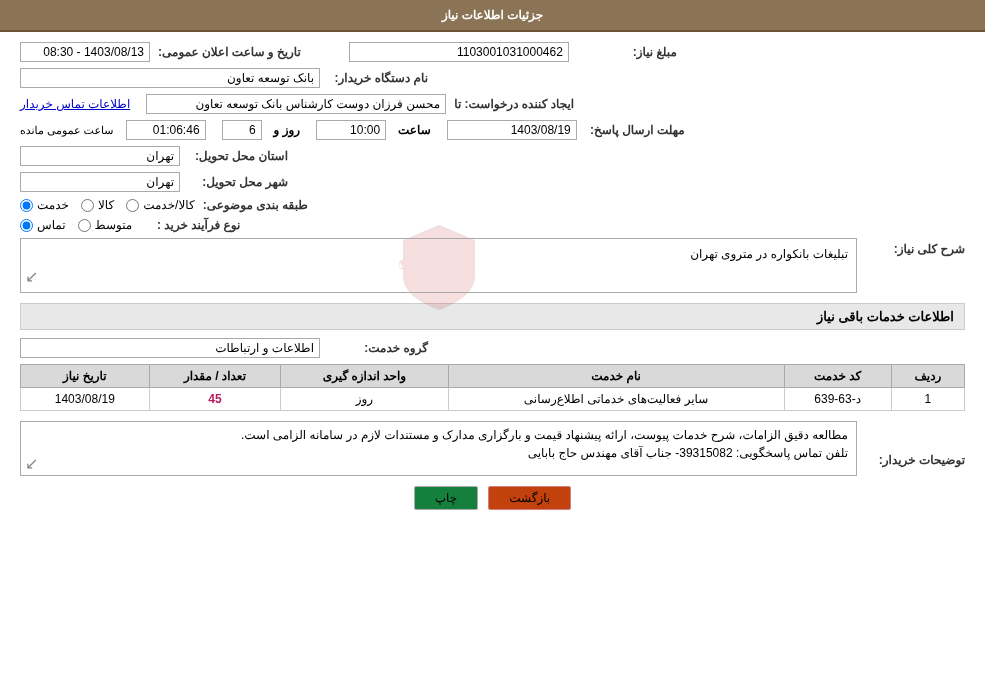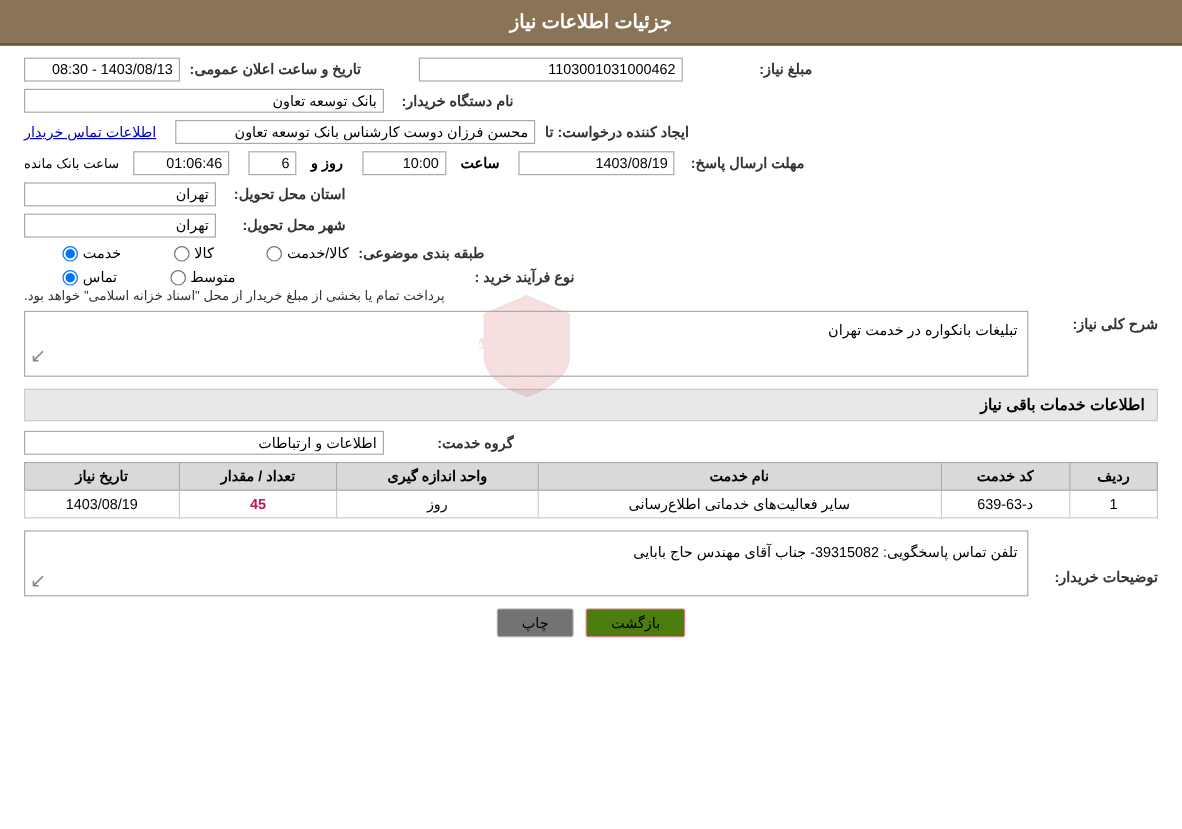--- a/index.html
+++ b/index.html
@@ -13,21 +13,21 @@
       width: 985px;
       min-height: 691px;
       background: #fff;
       margin: 0 auto;
     }
     .header-bar {
       background: #8B7355;
       color: #fff;
       text-align: center;
       padding: 8px 10px;
-      font-size: 16px;
+      font-size: 12px;
       font-weight: bold;
       border-bottom: 2px solid #6b5535;
     }
     .content {
       padding: 10px 20px;
     }
     .form-row {
       display: flex;
       align-items: center;
       margin-bottom: 6px;
@@ -73,21 +73,20 @@
     .radio-group {
       display: flex;
       align-items: center;
       gap: 12px;
       direction: rtl;
     }
     .radio-item {
       display: flex;
       align-items: center;
       gap: 4px;
-      margin-left: 32px;
     }
     .table-section {
       margin-bottom: 10px;
     }
     table.data-table {
       width: 100%;
       border-collapse: collapse;
       font-size: 12px;
     }
     table.data-table th {
@@ -137,24 +136,24 @@
     .btn {
       padding: 4px 20px;
       border: 1px solid #aaa;
       background: #f0f0f0;
       cursor: pointer;
       font-family: Tahoma, Arial, sans-serif;
       font-size: 12px;
       border-radius: 2px;
     }
     .btn-print {
-      background: #737373;
+      background: #15803d;
     }
     .btn-back {
-      background: #4d7c0f;
+      background: #c2410c;
       border-color: #d08080;
     }
     .label-inline {
       font-weight: bold;
       white-space: nowrap;
     }
     .remaining-label {
       font-size: 11px;
       white-space: nowrap;
     }
@@ -202,21 +201,21 @@
       <span class="label-inline">ساعت</span>
       <span class="row-spacer" style="width:4px;"></span>
       <input class="form-input" style="width: 70px;" type="text" value="10:00">
       <span class="row-spacer" style="width:8px;"></span>
       <span class="label-inline">روز و</span>
       <span class="row-spacer" style="width:4px;"></span>
       <input class="form-input" style="width: 40px;" type="text" value="6">
       <span class="row-spacer" style="width:8px;"></span>
       <input class="form-input" style="width: 80px;" type="text" value="01:06:46">
       <span class="row-spacer" style="width:4px;"></span>
-      <span class="remaining-label">ساعت بانک مانده</span>
+      <span class="remaining-label">ساعت عمومی مانده</span>
     </div>
 
     <div class="form-row">
       <span class="form-label">استان محل تحویل:</span>
       <input class="form-input input-medium" type="text" value="تهران" style="">
     </div>
 
     <div class="form-row">
       <span class="form-label">شهر محل تحویل:</span>
       <input class="form-input input-medium" type="text" value="تهران" style="">
@@ -246,36 +245,35 @@
         <div class="radio-group">
           <div class="radio-item">
             <span>متوسط</span>
             <input type="radio" name="purchase" style="">
           </div>
           <div class="radio-item">
             <span>تماس</span>
             <input type="radio" name="purchase" checked="" style="">
           </div>
         </div>
-        <div class="partial-pay-note" style="margin-top:2px; font-size:11px; color:#333;">پرداخت تمام یا بخشی از مبلغ خریدار از محل "اسناد خزانه اسلامی" خواهد بود.</div>
       </div>
     </div>
 
     <div class="form-row" style="align-items: flex-start; margin-top: 6px;">
       <span class="form-label" style="padding-top:4px;">شرح کلی نیاز:</span>
       <div style="flex:1; position:relative;">
         
         <div style="position:relative; display:inline-block; width:100%;">
           <svg class="watermark" style="position:absolute; top:50%; left:50%; transform:translate(-50%,-50%); opacity:0.12; pointer-events:none; z-index:0;" width="80" height="90" viewBox="0 0 80 90">
             <path d="M40 5 L75 20 L75 55 Q75 75 40 88 Q5 75 5 55 L5 20 Z" fill="#c00" stroke="#800" stroke-width="2"></path>
             <path d="M40 15 L65 27 L65 53 Q65 68 40 78 Q15 68 15 53 L15 27 Z" fill="none" stroke="#800" stroke-width="1.5"></path>
             <text x="28" y="52" font-size="18" fill="#c00" font-family="serif" font-weight="bold">Ana</text>
           </svg>
           <div class="description-box" style="position:relative; z-index:1; background:transparent; min-height:55px; text-align:right; padding:6px 8px;">
-            <span>تبلیغات بانکواره در خدمت تهران</span>
+            <span>تبلیغات بانکواره در متروی تهران</span>
             <span class="corner-arrow">↙</span>
           </div>
         </div>
       </div>
     </div>
 
     <div class="section-title">اطلاعات خدمات باقی نیاز</div>
 
     <div class="form-row">
       <span class="form-label">گروه خدمت:</span>
@@ -303,20 +301,21 @@
       <td style="color:#be185d; font-weight:bold;">45</td>
       <td>1403/08/19</td>
     </tr>
           </tbody>
       </table>
     </div>
 
     <div class="form-row" style="align-items:flex-start; margin-top:6px;">
       <span class="form-label" style="padding-top:4px;margin-top:28px;">توضیحات خریدار:</span>
       <div style="flex:1; border:1px solid #aaa; padding:6px 8px; background:#fff; min-height:55px; position:relative;">
+        <div style="text-align:right;">مطالعه دقیق الزامات، شرح خدمات پیوست، ارائه پیشنهاد قیمت و بارگزاری مدارک و مستندات لازم در سامانه الزامی است.</div>
         <div style="text-align:right; margin-top:4px;">تلفن تماس پاسخگویی: 39315082- جناب آقای مهندس حاج بابایی</div>
         <span style="position:absolute; bottom:2px; left:4px; font-size:16px; color:#888;">↙</span>
       </div>
     </div>
 
     <div class="button-row">
       <button class="btn btn-back">بازگشت</button>
       <button class="btn btn-print">چاپ</button>
     </div>
 

